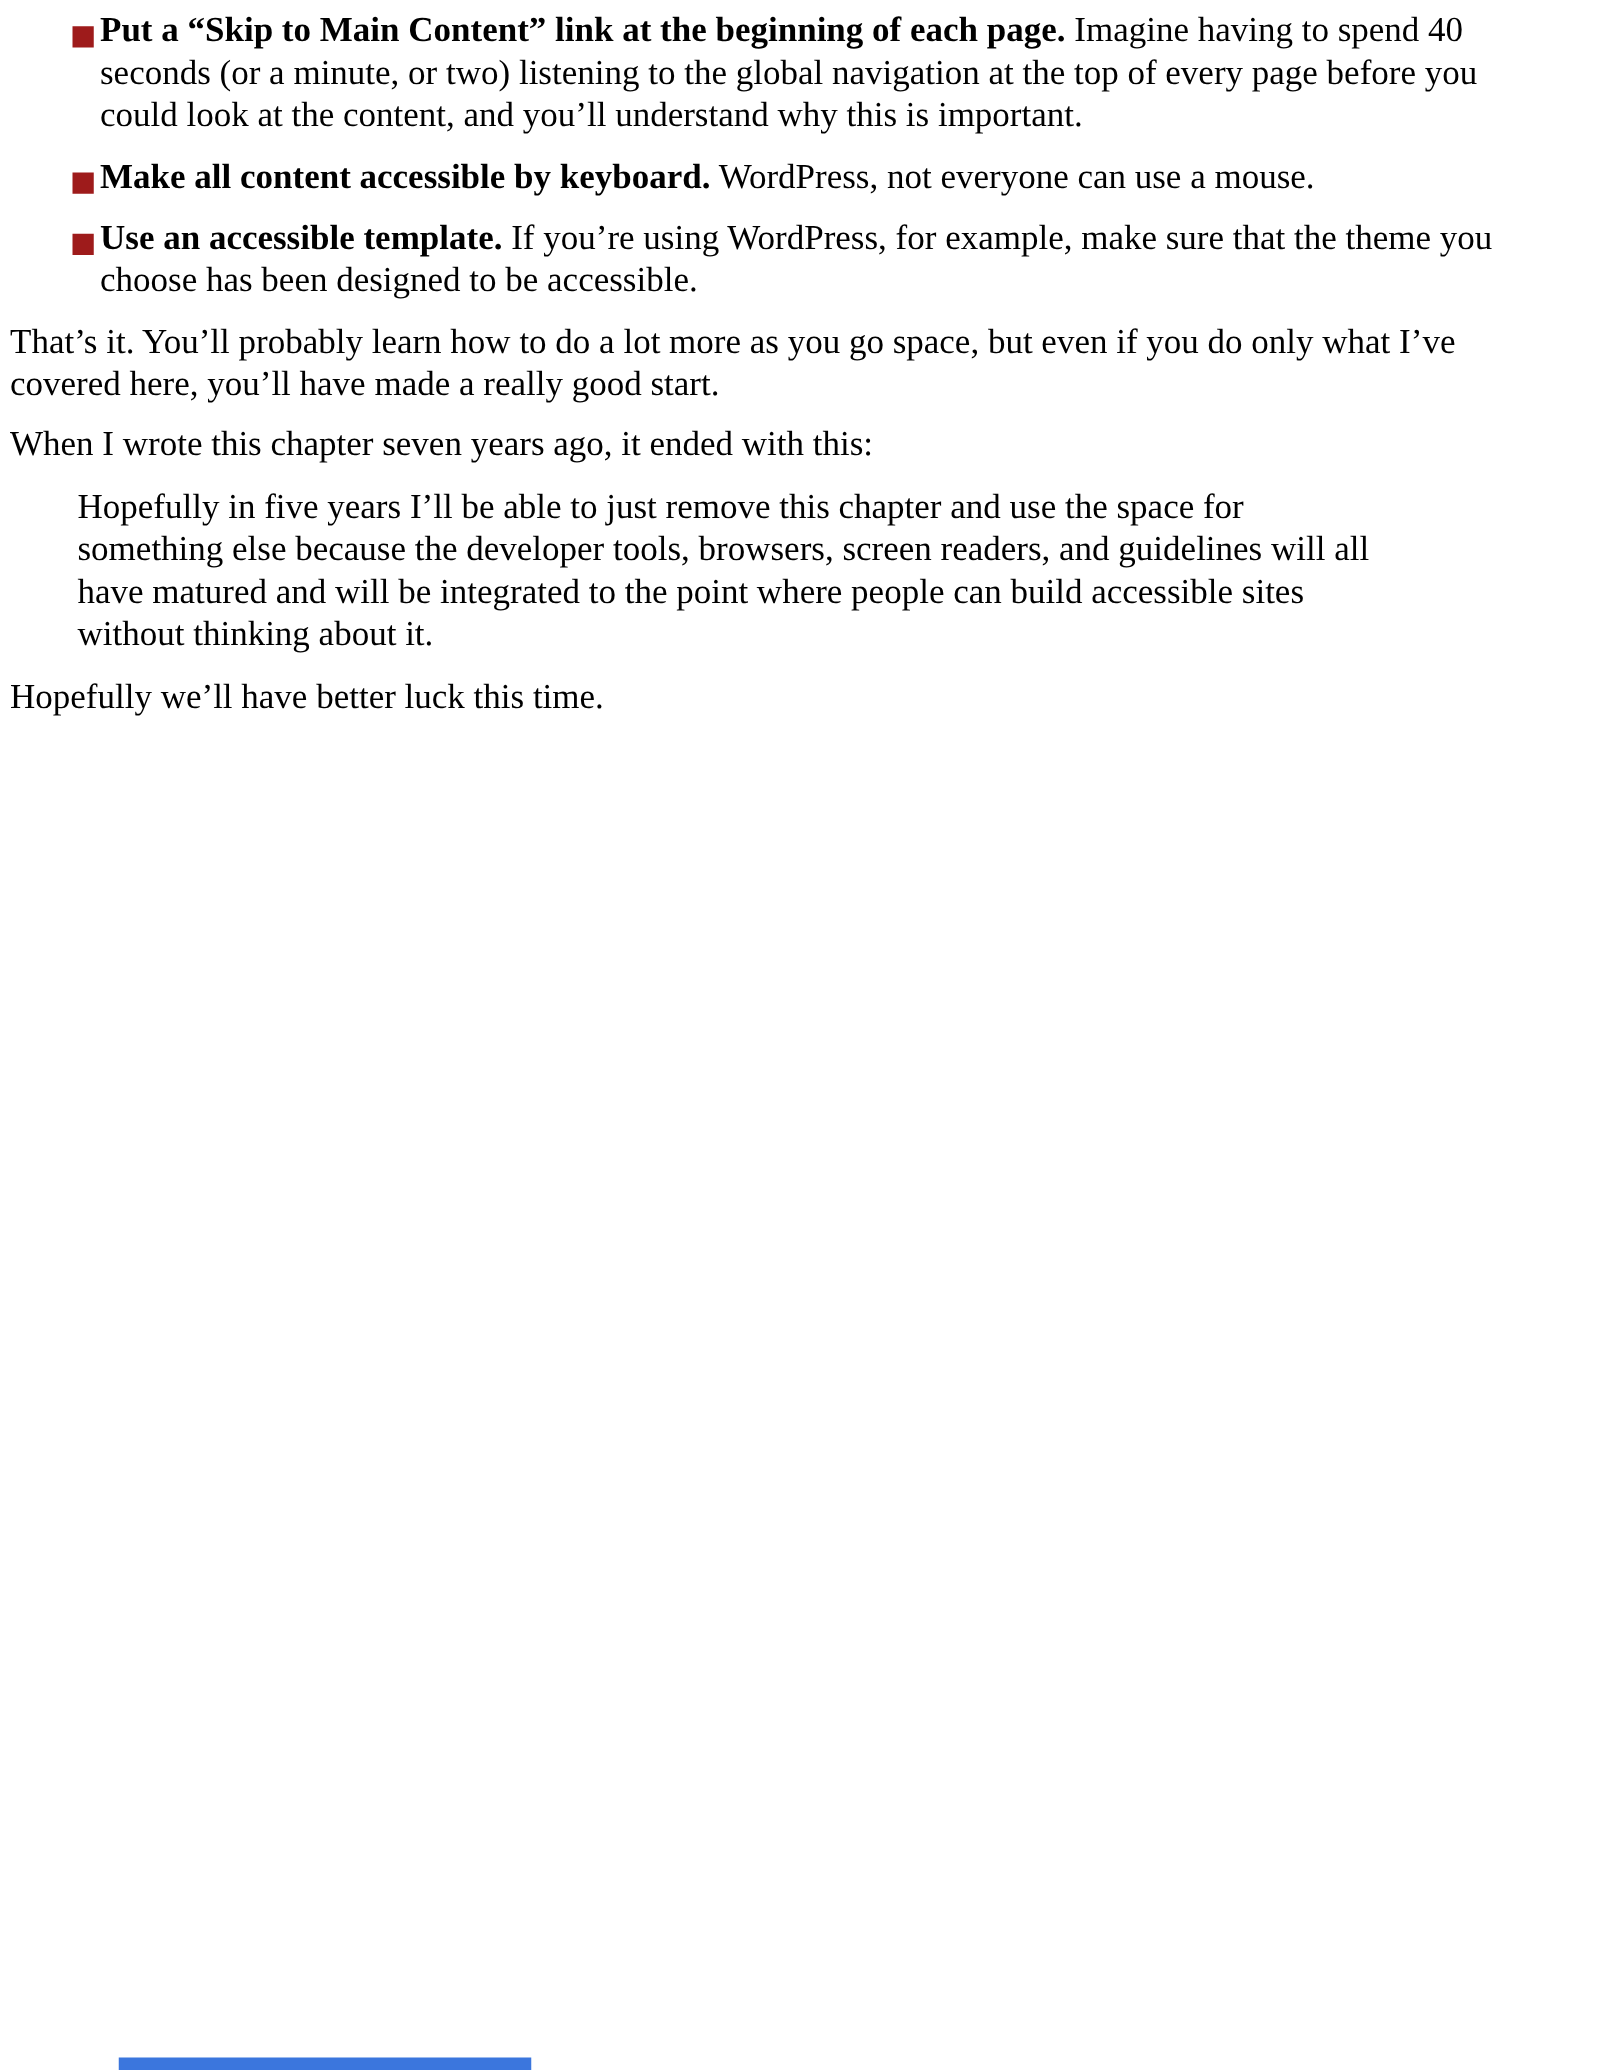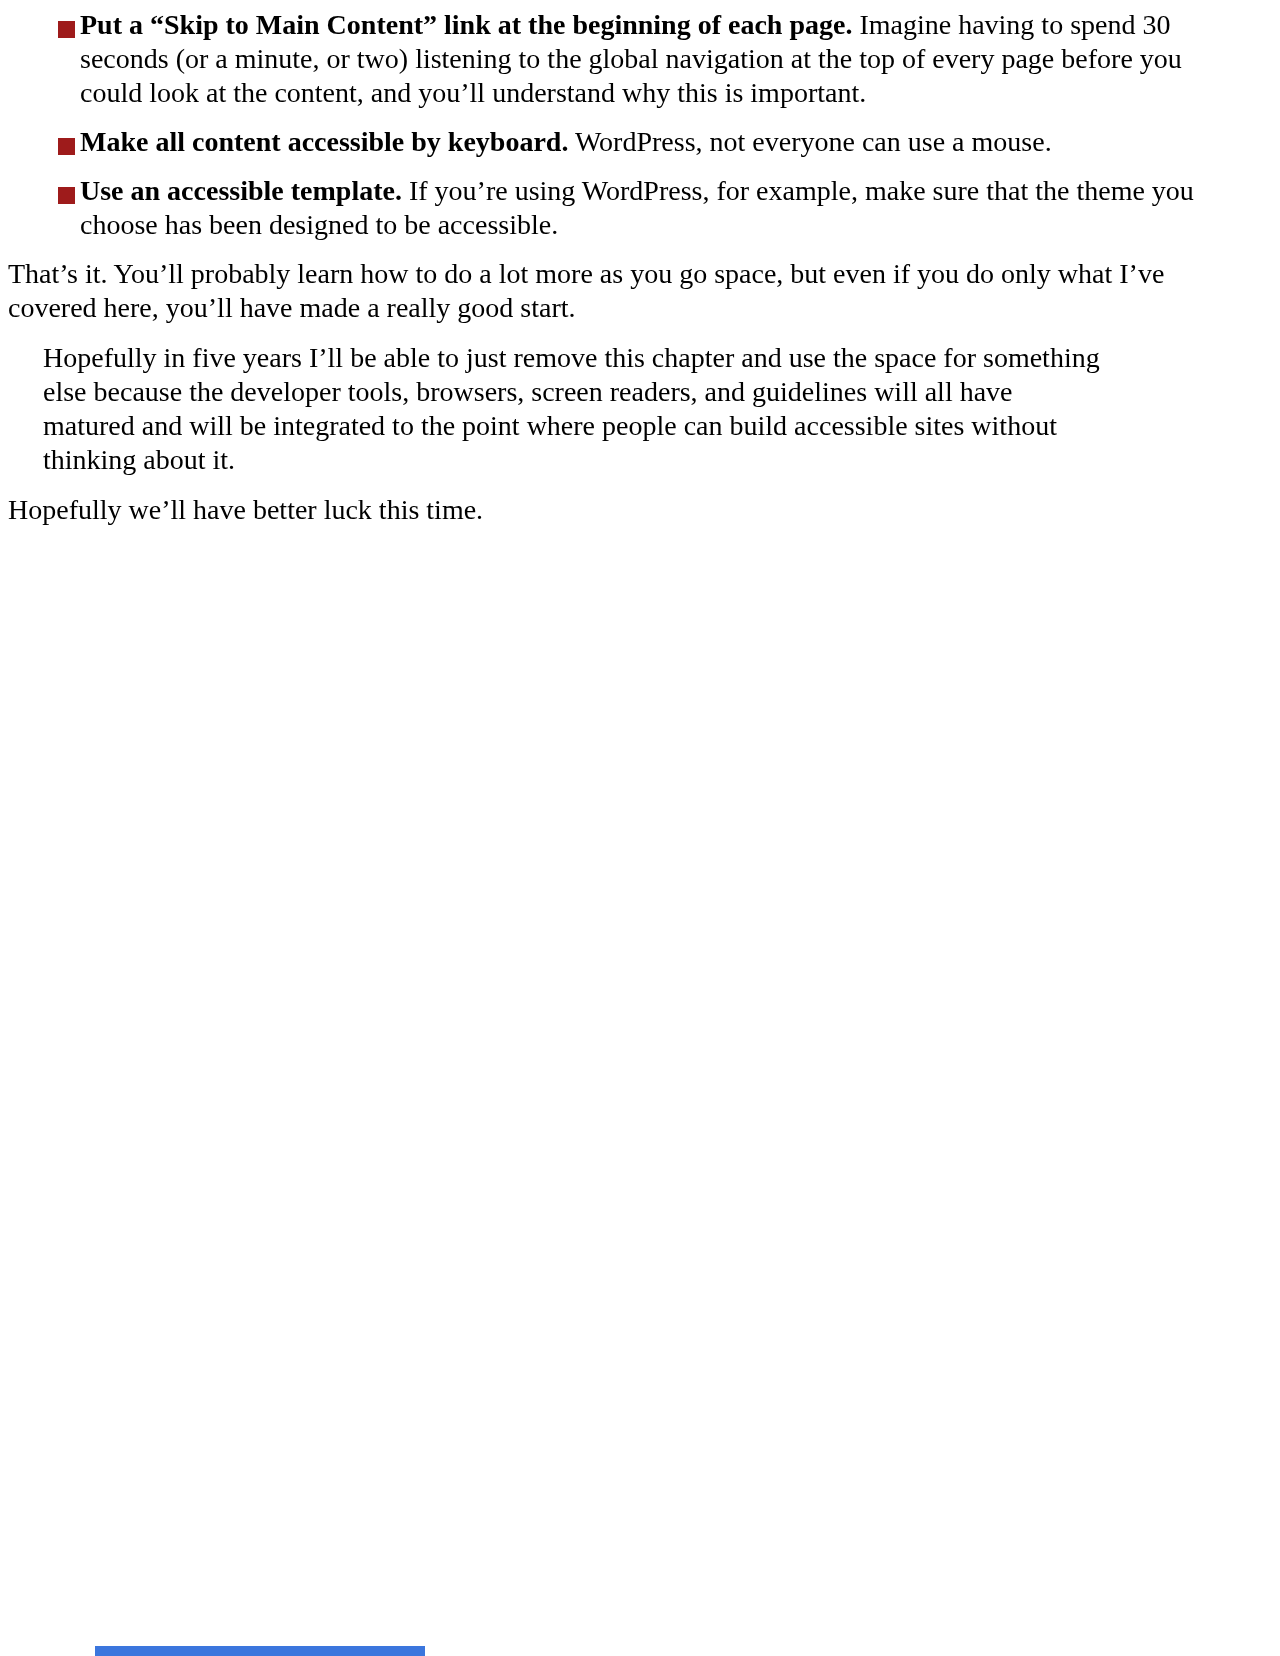--- a/index.html
+++ b/index.html
@@ -40,53 +40,54 @@
     background: #9e1b1b;
   }
   .bold-lead {
     font-weight: bold;
   }
   p.body-para {
     margin: 14px 0 0 0;
     max-width: 1238px;
   }
   blockquote.quote-block {
-    margin: 16px 150px 16px 35px;
+    margin: 16px 150px 16px 54px;
   }
   .page-progress-bar {
     position: absolute;
     left: 95px;
     bottom: 0;
     width: 330px;
     height: 10px;
     background: #3b76dd;
   }
 </style>
 </head>
 <body>
 
 <div class="page-content">
 
   <ul class="bullet-list">
     <li>
       <span class="bullet-square"></span>
-      <span class="bold-lead">Put a “Skip to Main Content” link at the beginning of each page.</span><span> Imagine having to spend 30 seconds (or a minute, or two) listening to the global navigation at the top of every page before you could look at the content, and you’ll understand why this is important.</span>
+      <span class="bold-lead">Put a “Skip to Main Content” link at the beginning of each page.</span><span> Imagine having to spend 40 seconds (or a minute, or two) listening to the global navigation at the top of every page before you could look at the content, and you’ll understand why this is important.</span>
     </li>
     <li>
       <span class="bullet-square"></span>
       <span class="bold-lead">Make all content accessible by keyboard.</span><span> WordPress, not everyone can use a mouse.</span>
     </li>
     <li>
       <span class="bullet-square"></span>
       <span class="bold-lead">Use an accessible template.</span><span> If you’re using WordPress, for example, make sure that the theme you choose has been designed to be accessible.</span>
     </li>
   </ul>
 
   <p class="body-para">That’s it. You’ll probably learn how to do a lot more as you go space, but even if you do only what I’ve covered here, you’ll have made a really good start.</p>
 
+  <p class="body-para">When I wrote this chapter seven years ago, it ended with this:</p>
 
   <blockquote class="quote-block">Hopefully in five years I’ll be able to just remove this chapter and use the space for something else because the developer tools, browsers, screen readers, and guidelines will all have matured and will be integrated to the point where people can build accessible sites without thinking about it.</blockquote>
 
 
   <p class="body-para">Hopefully we’ll have better luck this time.</p>
 
 </div>
 
 <div class="page-progress-bar"></div>
 

